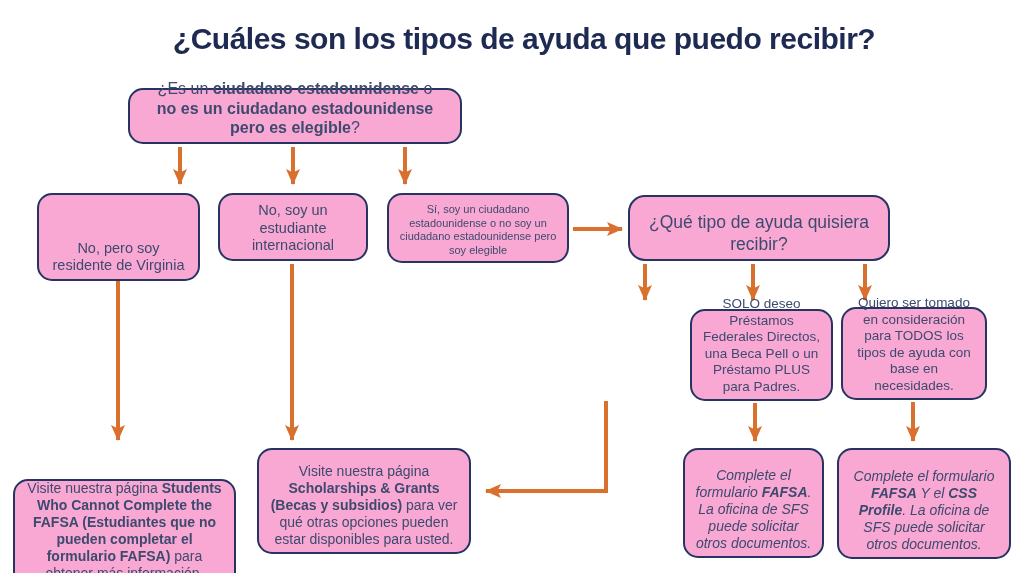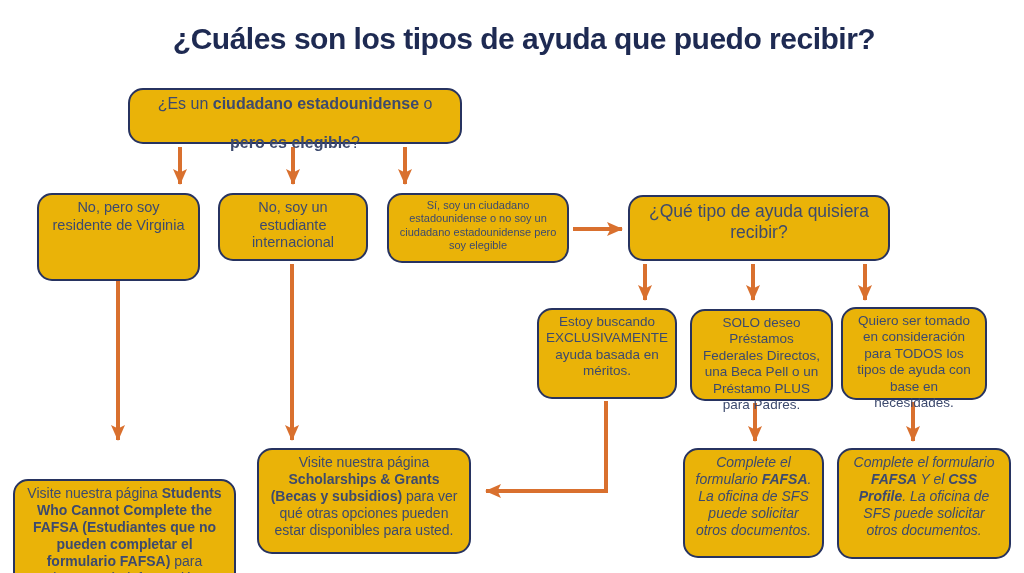--- a/index.html
+++ b/index.html
@@ -21,37 +21,37 @@
     color:#1e2a52;
   }
   .arrows{
     position:absolute; left:0; top:0; z-index:1;
     pointer-events:none;
   }
   .box{
     position:absolute;
     z-index:2;
     box-sizing:border-box;
-    background:#eab308;
+    background:#f9a8d4;
     border:2.5px solid #273360;
     border-radius:15px;
     display:flex;
-    align-items:flex-start;
+    align-items:flex-end;
     justify-content:center;
     text-align:center;
     color:#3d4a6e;
     padding:4px 8px;
   }
   .box p{margin:0; line-height:1.22;}
   .box b{font-weight:bold;}
   .top-q      {left:128px; top:88px;  width:334px; height:56px;  font-size:16px;}
   .residente  {left:37px;  top:193px; width:163px; height:88px;  font-size:14.5px;}
   .internac   {left:218px; top:193px; width:150px; height:68px;  font-size:14.5px;}
   .si-box     {left:387px; top:193px; width:182px; height:70px;  font-size:11px;}
-  .que-tipo   {left:628px; top:195px; width:262px; height:66px;  font-size:17.5px;}
+  .que-tipo   {left:628px; top:195px; width:262px; height:66px;  font-size:17.5px;border-radius:17px;}
   .merit      {left:537px; top:308px; width:140px; height:91px;  font-size:13.5px;}
   .solo       {left:690px; top:309px; width:143px; height:92px;  font-size:13.5px;}
   .todos      {left:841px; top:307px; width:146px; height:93px;  font-size:13.5px;}
   .b1         {left:13px;  top:447px; width:223px; height:109px; font-size:14px;margin-top:32px;}
   .b2         {left:257px; top:448px; width:214px; height:106px; font-size:14px;}
   .b3         {left:683px; top:448px; width:141px; height:110px; font-size:14px;font-style:italic;}
   .b4         {left:837px; top:448px; width:174px; height:111px; font-size:14px;font-style:italic;}
   .arrow-line{stroke:#d9702e; stroke-width:4; fill:none;}
 </style>
 </head>
@@ -75,42 +75,39 @@
     <line class="arrow-line" x1="753" y1="264" x2="753" y2="300" marker-end="url(#ah)"></line>
     <line class="arrow-line" x1="865" y1="264" x2="865" y2="300" marker-end="url(#ah)"></line>
     <line class="arrow-line" x1="118" y1="264" x2="118" y2="440" marker-end="url(#ah)"></line>
     <line class="arrow-line" x1="292" y1="264" x2="292" y2="440" marker-end="url(#ah)"></line>
     <polyline class="arrow-line" points="606,401 606,491 486,491" marker-end="url(#ah)"></polyline>
     <line class="arrow-line" x1="755" y1="403" x2="755" y2="441" marker-end="url(#ah)"></line>
     <line class="arrow-line" x1="913" y1="402" x2="913" y2="441" marker-end="url(#ah)"></line>
   </svg>
 
   <div class="box top-q">
-    <p><span>¿Es un </span><b>ciudadano estadounidense</b><span> o</span><br><br><b>pero es elegible</b><span>?</span></p>
+    <p><span>¿Es un </span><b>ciudadano estadounidense</b><span> o</span><br><b>no es un ciudadano estadounidense</b><br><b>pero es elegible</b><span>?</span></p>
   </div>
 
   <div class="box residente">
     <p>No, pero soy residente de Virginia</p>
   </div>
 
   <div class="box internac">
     <p>No, soy un estudiante internacional</p>
   </div>
 
   <div class="box si-box">
     <p>Sí, soy un ciudadano estadounidense o no soy un ciudadano estadounidense pero soy elegible</p>
   </div>
 
   <div class="box que-tipo">
     <p>¿Qué tipo de ayuda quisiera recibir?</p>
   </div>
 
-  <div class="box merit">
-    <p>Estoy buscando EXCLUSIVAMENTE ayuda basada en méritos.</p>
-  </div>
 
   <div class="box solo">
     <p>SOLO deseo Préstamos Federales Directos, una Beca Pell o un Préstamo PLUS para Padres.</p>
   </div>
 
   <div class="box todos">
     <p>Quiero ser tomado en consideración para TODOS los tipos de ayuda con base en necesidades.</p>
   </div>
 
   <div class="box b1">

